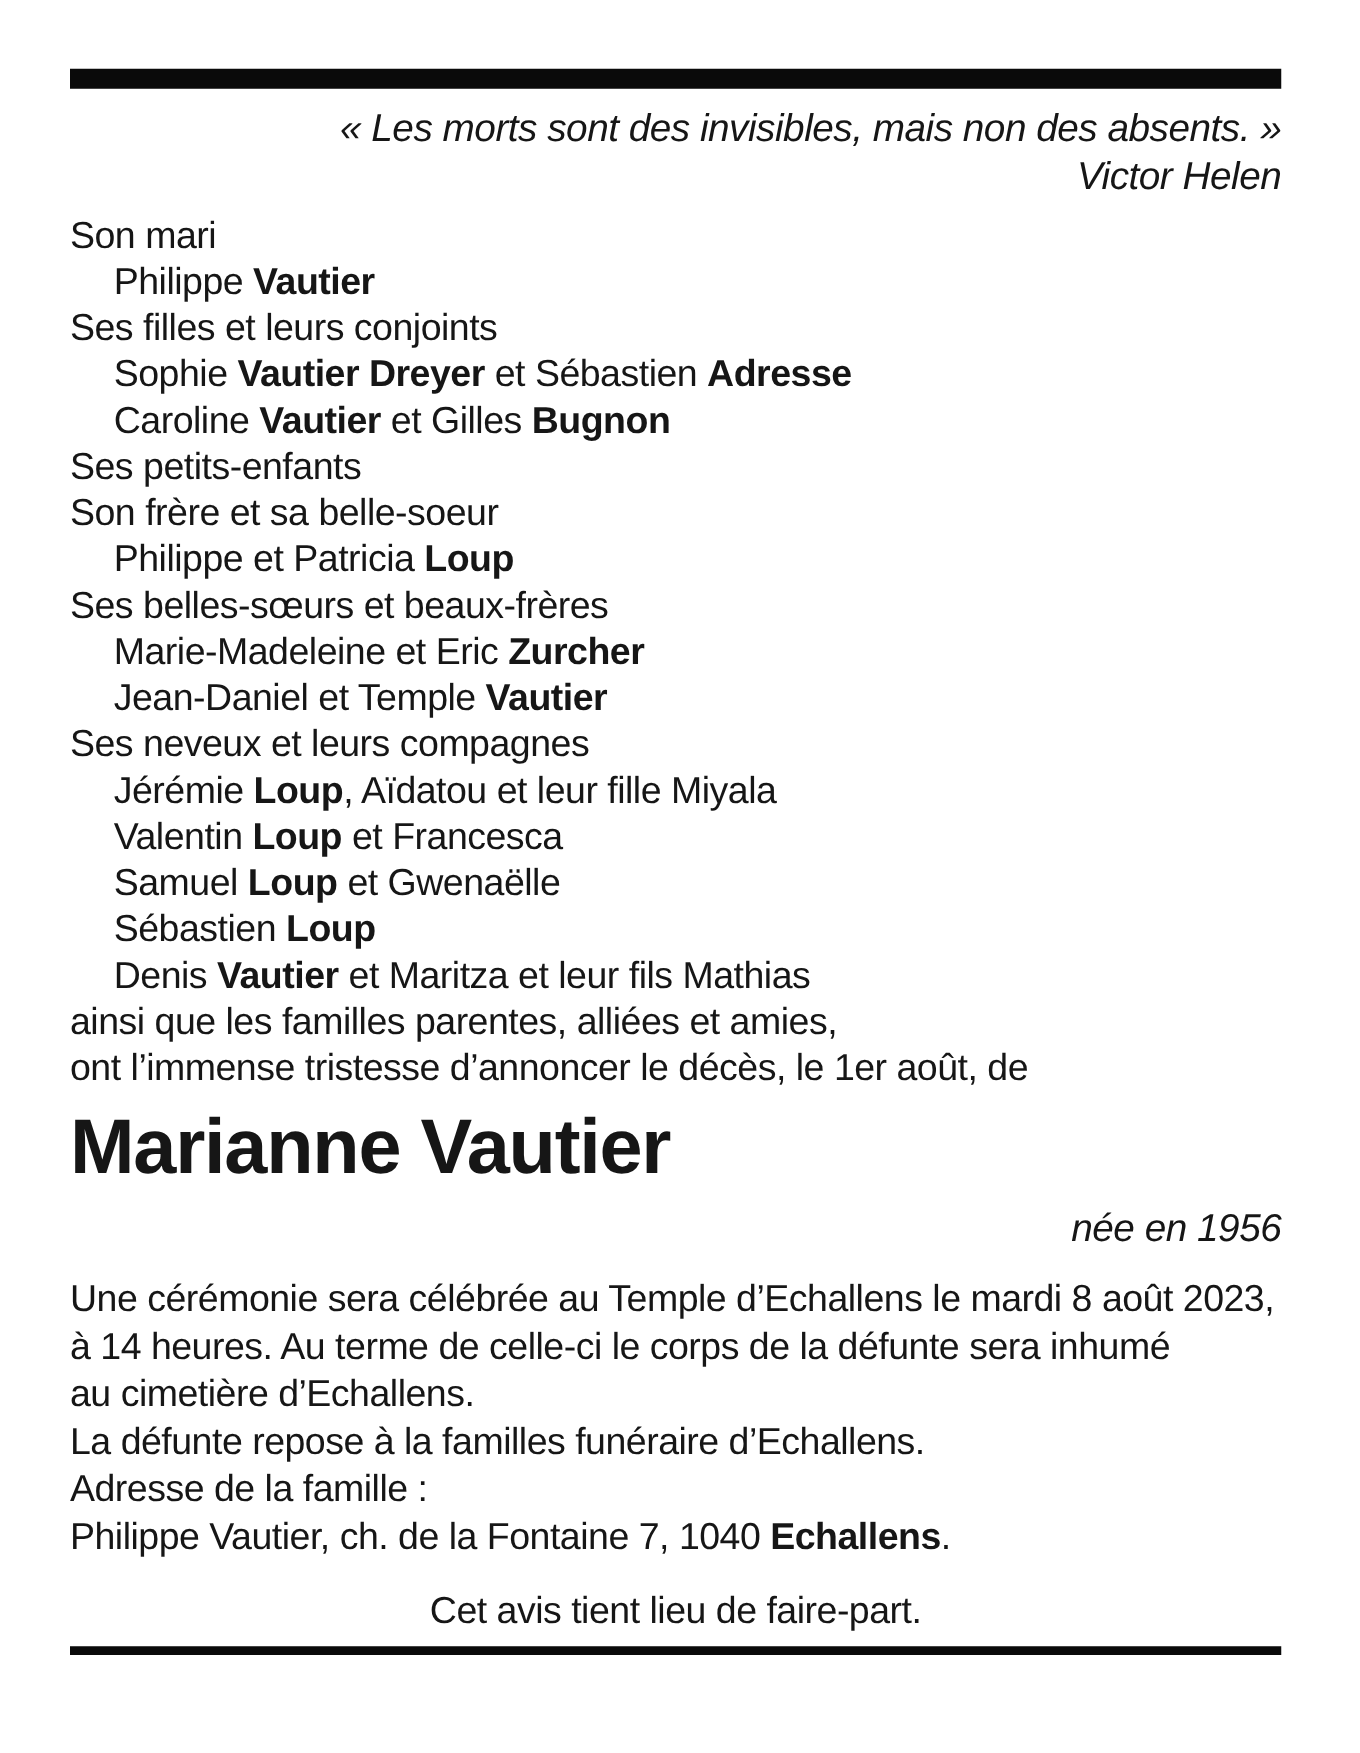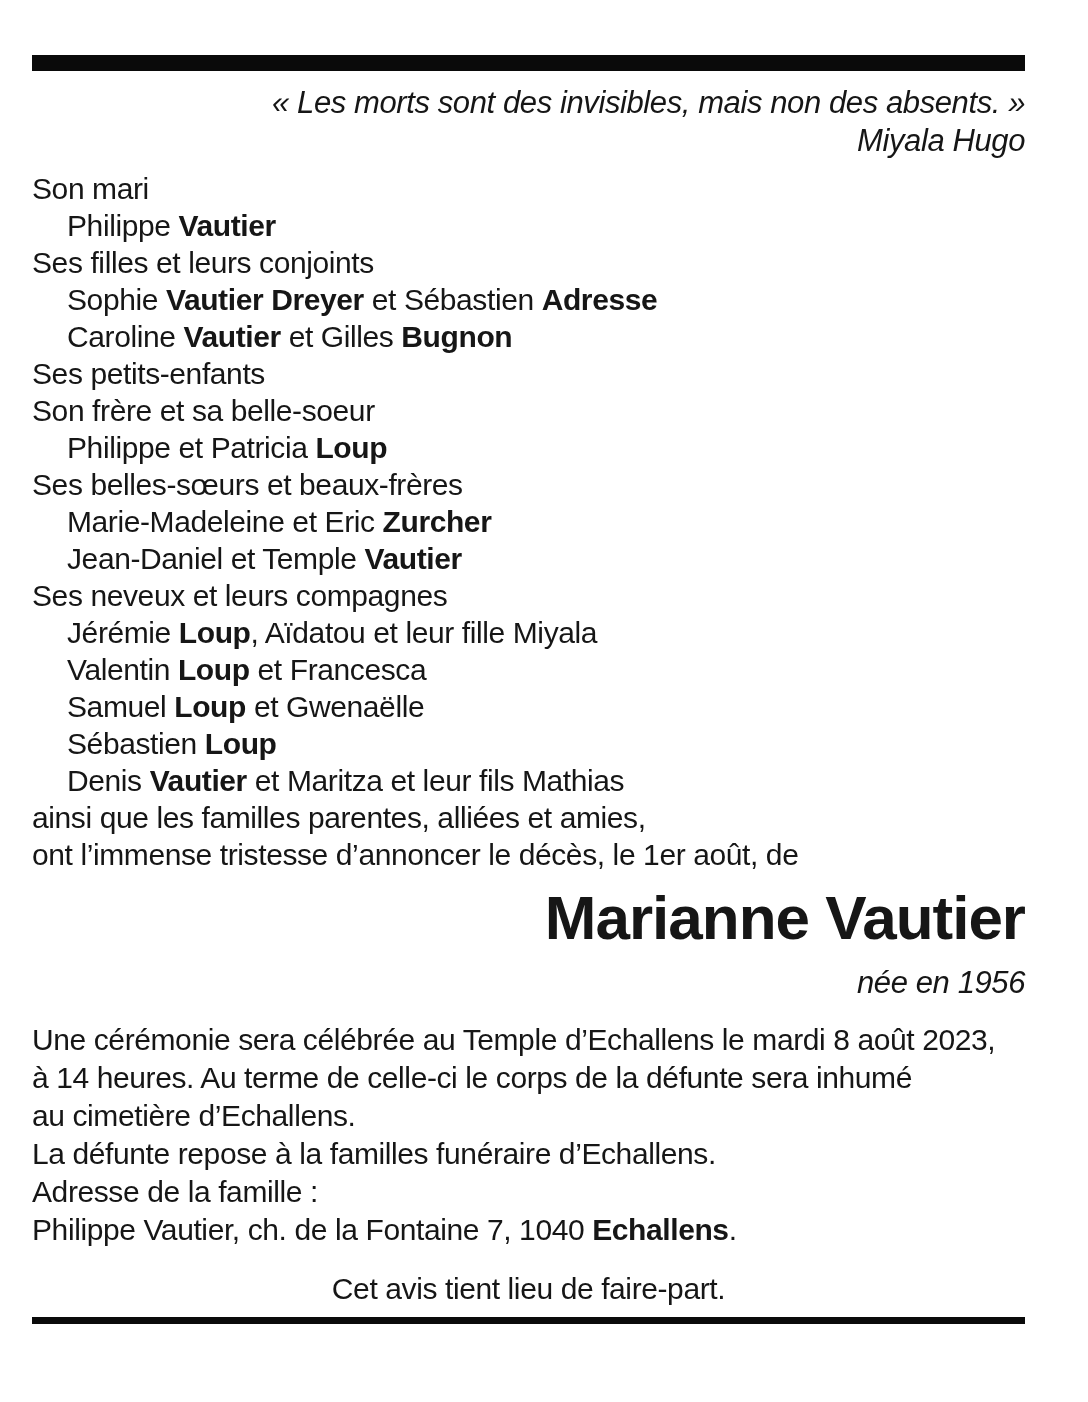--- a/index.html
+++ b/index.html
@@ -11,21 +11,21 @@
   html,body{background:#fff;}
   body{
     font-family:"Liberation Sans","DejaVu Sans",sans-serif;
     color:var(--text);
   }
   .page{
     position:relative;
     width:1088px;
     height:1402px;
     background:var(--bg);
-    padding:55px 63px 0 32px;
+    padding:55px 63px 0 56px;
     overflow:hidden;
     letter-spacing:-0.4px;
   }
   .rule-top{
     width:100%;
     height:16px;
     background:var(--rule);
   }
   .rule-bottom{
     width:100%;
@@ -49,21 +49,21 @@
     white-space:nowrap;
   }
   .line.indent{
     padding-left:35px;
   }
   .b{
     font-weight:700;
   }
   .deceased-name{
     margin-top:10px;
-    text-align:right;
+    text-align:left;
     font-size:62px;
     font-weight:700;
     letter-spacing:-1px;
     line-height:70px;
   }
   .birth-year{
     margin-top:12px;
     text-align:right;
     font-style:italic;
     font-size:31px;
@@ -83,21 +83,21 @@
 </style>
 </head>
 <body>
 
 <div class="page">
 
   <div class="rule-top"></div>
 
   <div class="quote-block">
     <div>« Les morts sont des invisibles, mais non des absents. »</div>
-    <div>Miyala Hugo</div>
+    <div>Victor Helen</div>
   </div>
 
   <div class="family-list">
       <div class="line"><span>Son mari</span></div>
       <div class="line indent"><span>Philippe </span><span class="b">Vautier</span></div>
       <div class="line"><span>Ses filles et leurs conjoints</span></div>
       <div class="line indent"><span>Sophie </span><span class="b">Vautier Dreyer</span><span> et Sébastien </span><span class="b">Adresse</span></div>
       <div class="line indent"><span>Caroline </span><span class="b">Vautier</span><span> et Gilles </span><span class="b">Bugnon</span></div>
       <div class="line"><span>Ses petits-enfants</span></div>
       <div class="line"><span>Son frère et sa belle-soeur</span></div>

